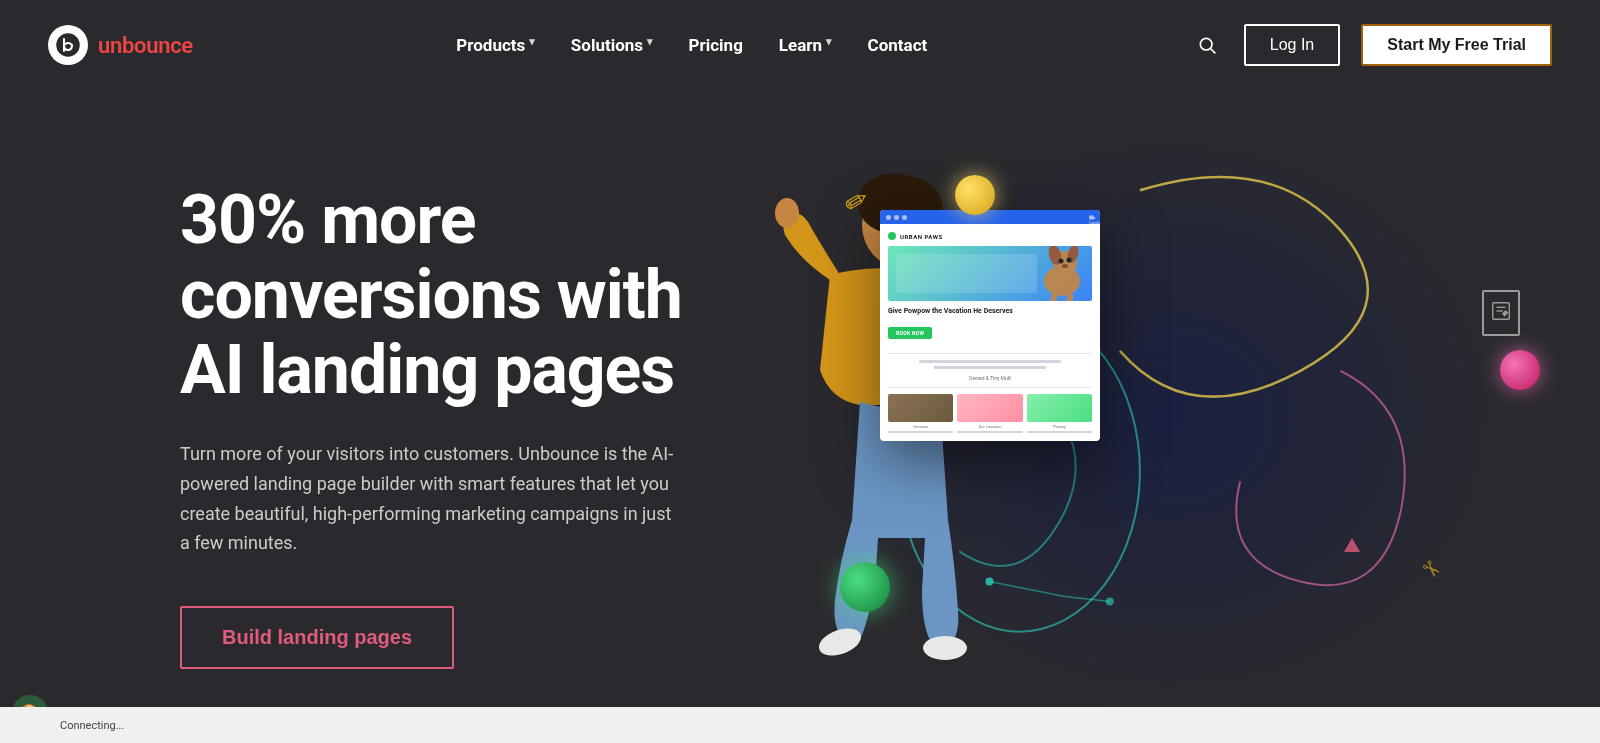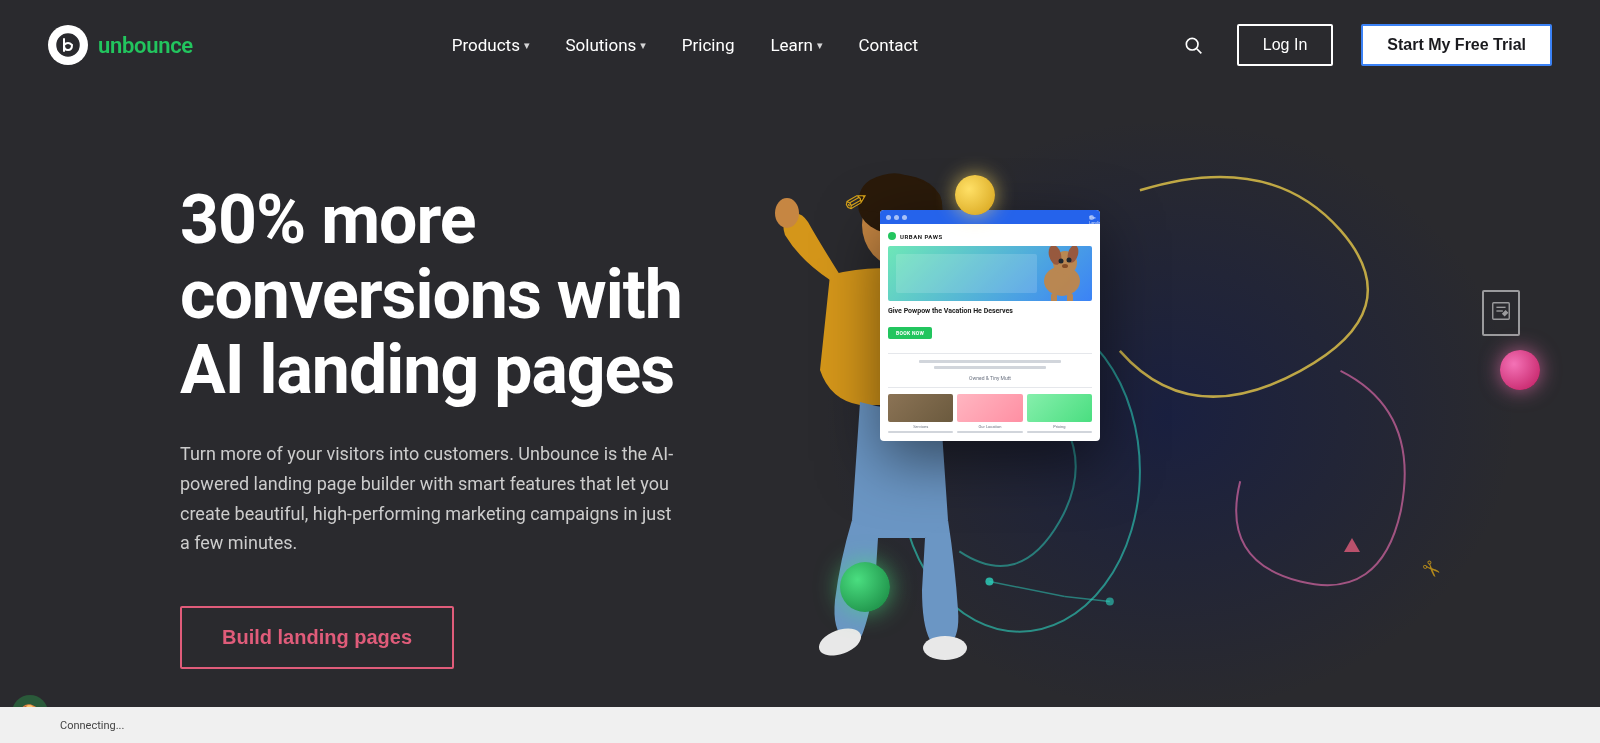--- a/index.html
+++ b/index.html
@@ -27,48 +27,48 @@
       height: 40px;
       background: #fff;
       border-radius: 50%;
       display: flex;
       align-items: center;
       justify-content: center;
       flex-shrink: 0;
     }
     .logo-icon svg { width: 24px; height: 24px; }
     .logo-text {
-      color: #22c55e;
+      color: #ef4444;
       font-size: 22px;
       font-weight: 600;
       letter-spacing: -0.3px;
     }
     .nav-links {
       display: flex;
       align-items: center;
       gap: 36px;
       list-style: none;
     }
     .nav-links li a {
       color: #fff;
       text-decoration: none;
       font-size: 17px;
-      font-weight: 400;
-      display: flex;
-      align-items: center;
+      font-weight: 700;
+      display: flex;
+      align-items: flex-start;
       gap: 4px;
     }
     .nav-links li a .chevron {
       font-size: 11px;
       opacity: 0.8;
     }
     .nav-actions {
       display: flex;
       align-items: center;
-      gap: 28px;
+      gap: 21px;
     }
     .search-icon-btn {
       background: none;
       border: none;
       cursor: pointer;
       color: #fff;
       font-size: 20px;
       padding: 6px;
       display: flex;
       align-items: center;
@@ -78,21 +78,21 @@
       border: 2px solid #fff;
       color: #fff;
       padding: 10px 24px;
       font-size: 16px;
       font-weight: 500;
       cursor: pointer;
       border-radius: 2px;
     }
     .btn-trial {
       background: #fff;
-      border: 2px solid #3b82f6;
+      border: 2px solid #a16207;
       color: #1a1a1e;
       padding: 10px 24px;
       font-size: 16px;
       font-weight: 600;
       cursor: pointer;
       border-radius: 2px;
     }
 
     
     .hero {

